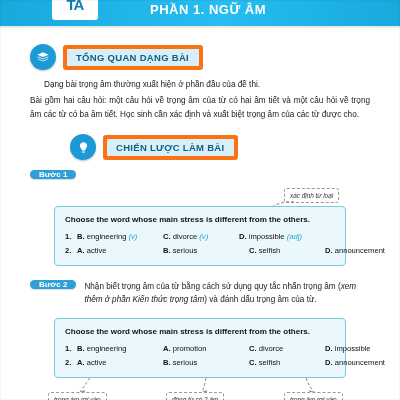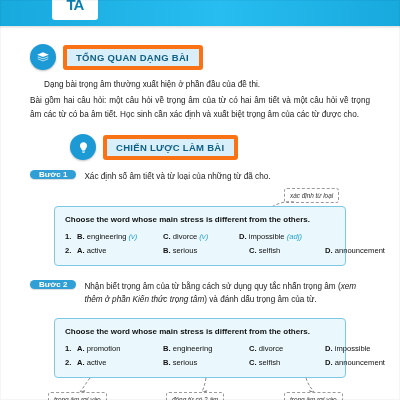--- a/index.html
+++ b/index.html
@@ -189,20 +189,21 @@
     box-shadow: inset 0 0 0 1px rgba(0,0,0,0.04);
     pointer-events: none;
   }
 </style>
 </head>
 <body>
 
 <div class="top-banner">
   <div class="band"></div>
   <div class="top-logo">TA</div>
+  <div class="top-title">PHẦN 1. NGỮ ÂM</div>
 </div>
 <div class="banner-shadow"></div>
 
 <div class="section-head" style="left:30px; top:44px;">
   <div class="sec-icon">
     <svg width="14" height="14" viewBox="0 0 24 24" aria-hidden="true">
       <path d="M12 4 L22 8 L12 12 L2 8 Z" fill="#ffffff"></path>
       <path d="M4 11 L12 14.4 L20 11 L22 11.8 L12 16 L2 11.8 Z" fill="#ffffff" opacity="0.85"></path>
       <path d="M4 14.6 L12 18 L20 14.6 L22 15.4 L12 19.6 L2 15.4 Z" fill="#ffffff" opacity="0.7"></path>
     </svg>
@@ -219,21 +220,20 @@
       <path d="M12 2.5 C8.2 2.5 5.5 5.3 5.5 8.8 C5.5 11.2 6.8 12.8 8 14.2 L8.6 16.5 L15.4 16.5 L16 14.2 C17.2 12.8 18.5 11.2 18.5 8.8 C18.5 5.3 15.8 2.5 12 2.5 Z" fill="#ffffff"></path>
       <rect x="9" y="17.6" width="6" height="1.7" rx="0.8" fill="#ffffff"></rect>
       <rect x="9.8" y="20.2" width="4.4" height="1.5" rx="0.7" fill="#ffffff"></rect>
     </svg>
   </div>
   <div class="sec-pill">CHIẾN LƯỢC LÀM BÀI</div>
 </div>
 
 <div class="step-row" style="left:30px; top:170px; width:340px;">
   <div class="step-tag">Bước 1</div>
-  <div class="step-text">Xác định số âm tiết và từ loại của những từ đã cho.</div>
 </div>
 
 <div class="callout" style="left:284px; top:188px;">xác định từ loại</div>
 <svg class="arrow-svg" style="left:250px; top:198px;" width="46" height="26" viewBox="0 0 46 26">
   <path d="M44 4 C30 2 18 10 6 20" stroke="#8a8a8a" stroke-width="1" fill="none" stroke-dasharray="3 2"></path>
   <path d="M6 20 L12 18 L10 23 Z" fill="#8a8a8a"></path>
 </svg>
 
 <div class="ex-box" style="left:54px; top:206px; width:292px; height:60px;">
   <div class="ex-prompt">Choose the word whose main stress is different from the others.</div>
@@ -281,27 +281,27 @@
 <div class="step-row" style="left:30px; top:280px; width:344px;">
   <div class="step-tag">Bước 2</div>
   <div class="step-text"><span>Nhận biết trọng âm của từ bằng cách sử dụng quy tắc nhấn trọng âm (</span><i>xem thêm ở phần Kiến thức trọng tâm</i><span>) và đánh dấu trọng âm của từ.</span></div>
 </div>
 
 <div class="ex-box" style="left:54px; top:318px; width:292px; height:60px;">
   <div class="ex-prompt">Choose the word whose main stress is different from the others.</div>
 
   <div class="ex-line">
     <span class="ex-num">1.</span>
+    <span class="ex-opt col2">
+      <b>B.</b>
+      <span>engineering</span>
+    </span>
     <span class="ex-opt col1">
       <b>A.</b>
       <span>promotion</span>
-    </span>
-    <span class="ex-opt col2">
-      <b>B.</b>
-      <span>engineering</span>
     </span>
     <span class="ex-opt col3">
       <b>C.</b>
       <span>divorce</span>
     </span>
     <span class="ex-opt col4">
       <b>D.</b>
       <span>impossible</span>
     </span>
   </div>

